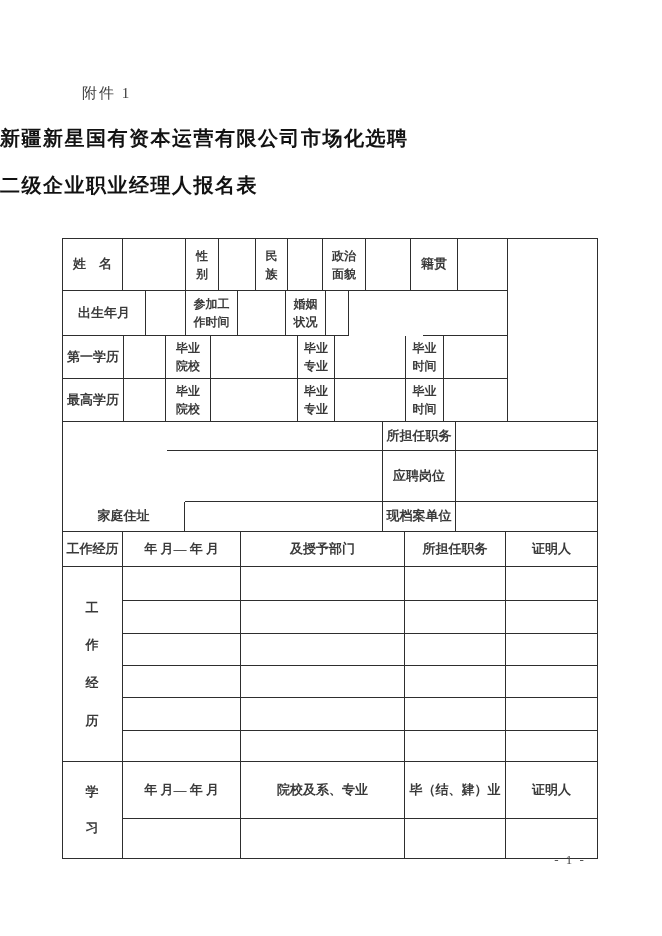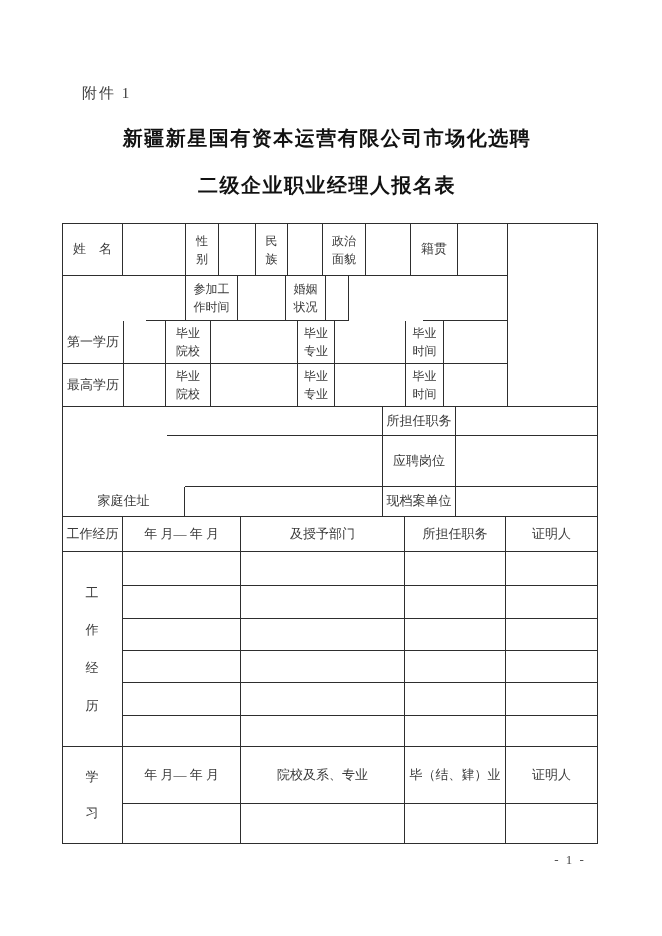--- a/index.html
+++ b/index.html
@@ -1,24 +1,24 @@
 <!DOCTYPE html>
 <html><head>
 <meta charset="utf-8">
 <style>
   html,body{margin:0;padding:0;background:#ffffff;}
   .page{position:relative;width:662px;height:936px;background:#ffffff;overflow:hidden;
         font-family:"Liberation Serif","DejaVu Serif",serif;color:#3a3a3a;}
   .attach{position:absolute;left:82px;top:84px;font-size:15px;color:#3d3d3d;letter-spacing:2px;}
-  .title{position:absolute;left:0;width:654px;text-align:center;font-weight:bold;color:#121212;
+  .title{position:absolute;left:0;width:654px;text-align:left;font-weight:bold;color:#121212;
          font-size:20px;letter-spacing:1.5px;}
   .t1{top:125px;}
   .t2{top:172px;}
-  .tbl{position:absolute;left:62px;top:223px;width:535px;height:620px;
-       border-top:1px solid #2e2e2e;border-left:1px solid #2e2e2e;}
+  .tbl{position:absolute;left:62px;top:238px;width:535px;height:620px;
+       border-top:1px solid #2e2e2e;border-left:1px solid #2e2e2e;font-weight:bold;}
   .c{position:absolute;box-sizing:border-box;border-right:1px solid #2e2e2e;border-bottom:1px solid #2e2e2e;
      display:flex;align-items:center;justify-content:center;text-align:center;
      font-size:13px;line-height:1.4;white-space:pre-line;color:#3a3a3a;overflow:hidden;}
   .s12{font-size:12px;line-height:1.5;}
   .honor{font-size:12.5px;line-height:1.9;}
   .vwork{line-height:2.9;letter-spacing:1px;}
   .vstudy{line-height:2.8;letter-spacing:1px;}
   .pageno{position:absolute;left:538px;top:852px;width:64px;text-align:center;
           font-size:13px;color:#4a4a4a;letter-spacing:2px;}
 </style>
@@ -41,20 +41,21 @@
     <div class="c s12" style="left:193px;top:0;width:32px;height:52px">民
 族</div>
     <div class="c" style="left:225px;top:0;width:35px;height:52px"></div>
     <div class="c s12" style="left:260px;top:0;width:43px;height:52px">政治
 面貌</div>
     <div class="c" style="left:303px;top:0;width:45px;height:52px"></div>
     <div class="c" style="left:348px;top:0;width:47px;height:52px">籍贯</div>
     <div class="c" style="left:395px;top:0;width:50px;height:52px"></div>
     <div class="c" style="left:445px;top:0;width:90px;height:183px"></div>
 
+    <div class="c" style="left:0;top:52px;width:83px;height:45px">出生年月</div>
     <div class="c" style="left:83px;top:52px;width:40px;height:45px"></div>
     <div class="c s12" style="left:123px;top:52px;width:52px;height:45px">参加工
 作时间</div>
     <div class="c" style="left:175px;top:52px;width:48px;height:45px"></div>
     <div class="c s12" style="left:223px;top:52px;width:40px;height:45px">婚姻
 状况</div>
     <div class="c" style="left:263px;top:52px;width:23px;height:45px"></div>
     <div class="c" style="left:360px;top:52px;width:85px;height:45px"></div>
 
     <div class="c" style="left:0;top:97px;width:61px;height:43px">第一学历</div>

